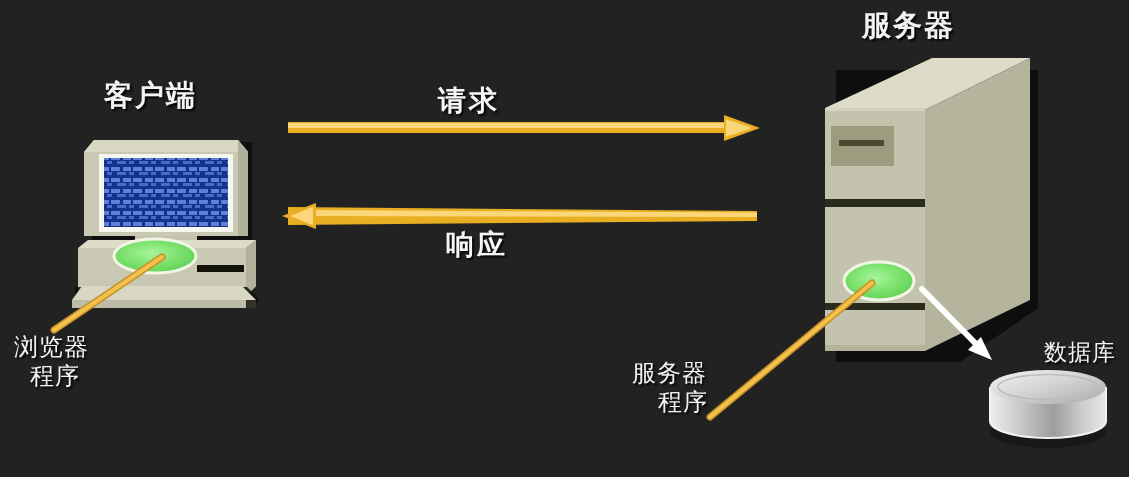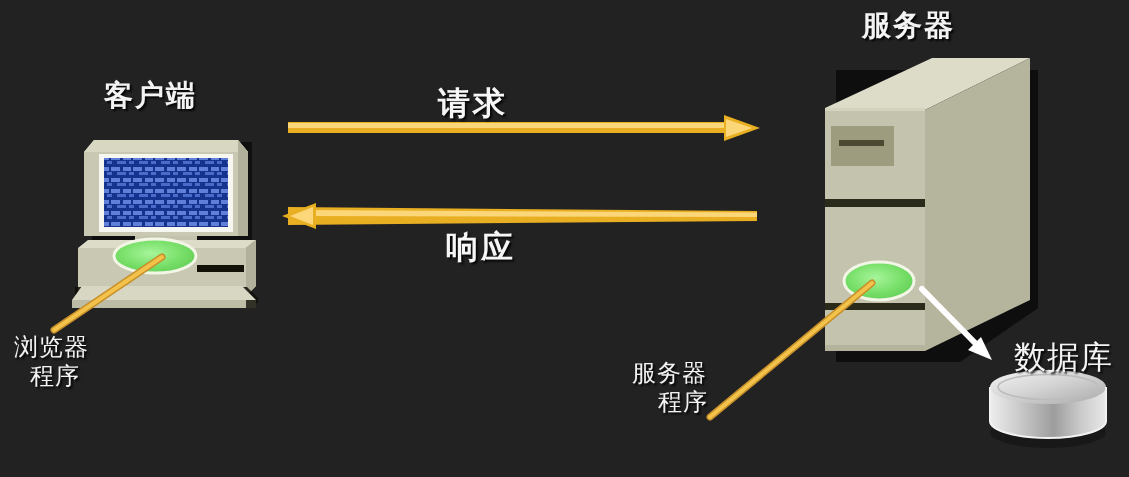--- a/index.html
+++ b/index.html
@@ -39,21 +39,21 @@
   }
   .title-server {
     left: 862px;
     top: 6px;
     font-size: 29px;
   }
   .arrow-label {
     position: absolute;
     color: #f6f6f6;
     font-weight: bold;
-    font-size: 32px;
+    font-size: 28px;
     letter-spacing: 3px;
     text-shadow: 2px 2px 2px rgba(0,0,0,0.8);
     white-space: nowrap;
     user-select: none;
   }
   .lbl-request { left: 438px; top: 82px; }
   .lbl-response { left: 446px; top: 226px; }
 
   .annot {
     position: absolute;
@@ -64,21 +64,21 @@
     line-height: 1.22;
     text-shadow: 2px 2px 2px rgba(0,0,0,0.8);
     white-space: nowrap;
     user-select: none;
   }
   .annot .l2 { display: block; }
   .annot-browser { left: 14px; top: 332px; }
   .annot-browser .l2 { margin-left: 16px; }
   .annot-serverprog { left: 632px; top: 358px; }
   .annot-serverprog .l2 { margin-left: 26px; }
-  .annot-db { left: 1014px; top: 338px; font-size: 32px; }
+  .annot-db { left: 1044px; top: 338px; font-size: 23px; }
 </style>
 </head>
 <body>
 
 <div id="stage">
 
   <svg id="scene" viewBox="0 0 1129 477">
     <defs>
 
       <pattern id="screenPattern" width="22" height="11" patternUnits="userSpaceOnUse">

